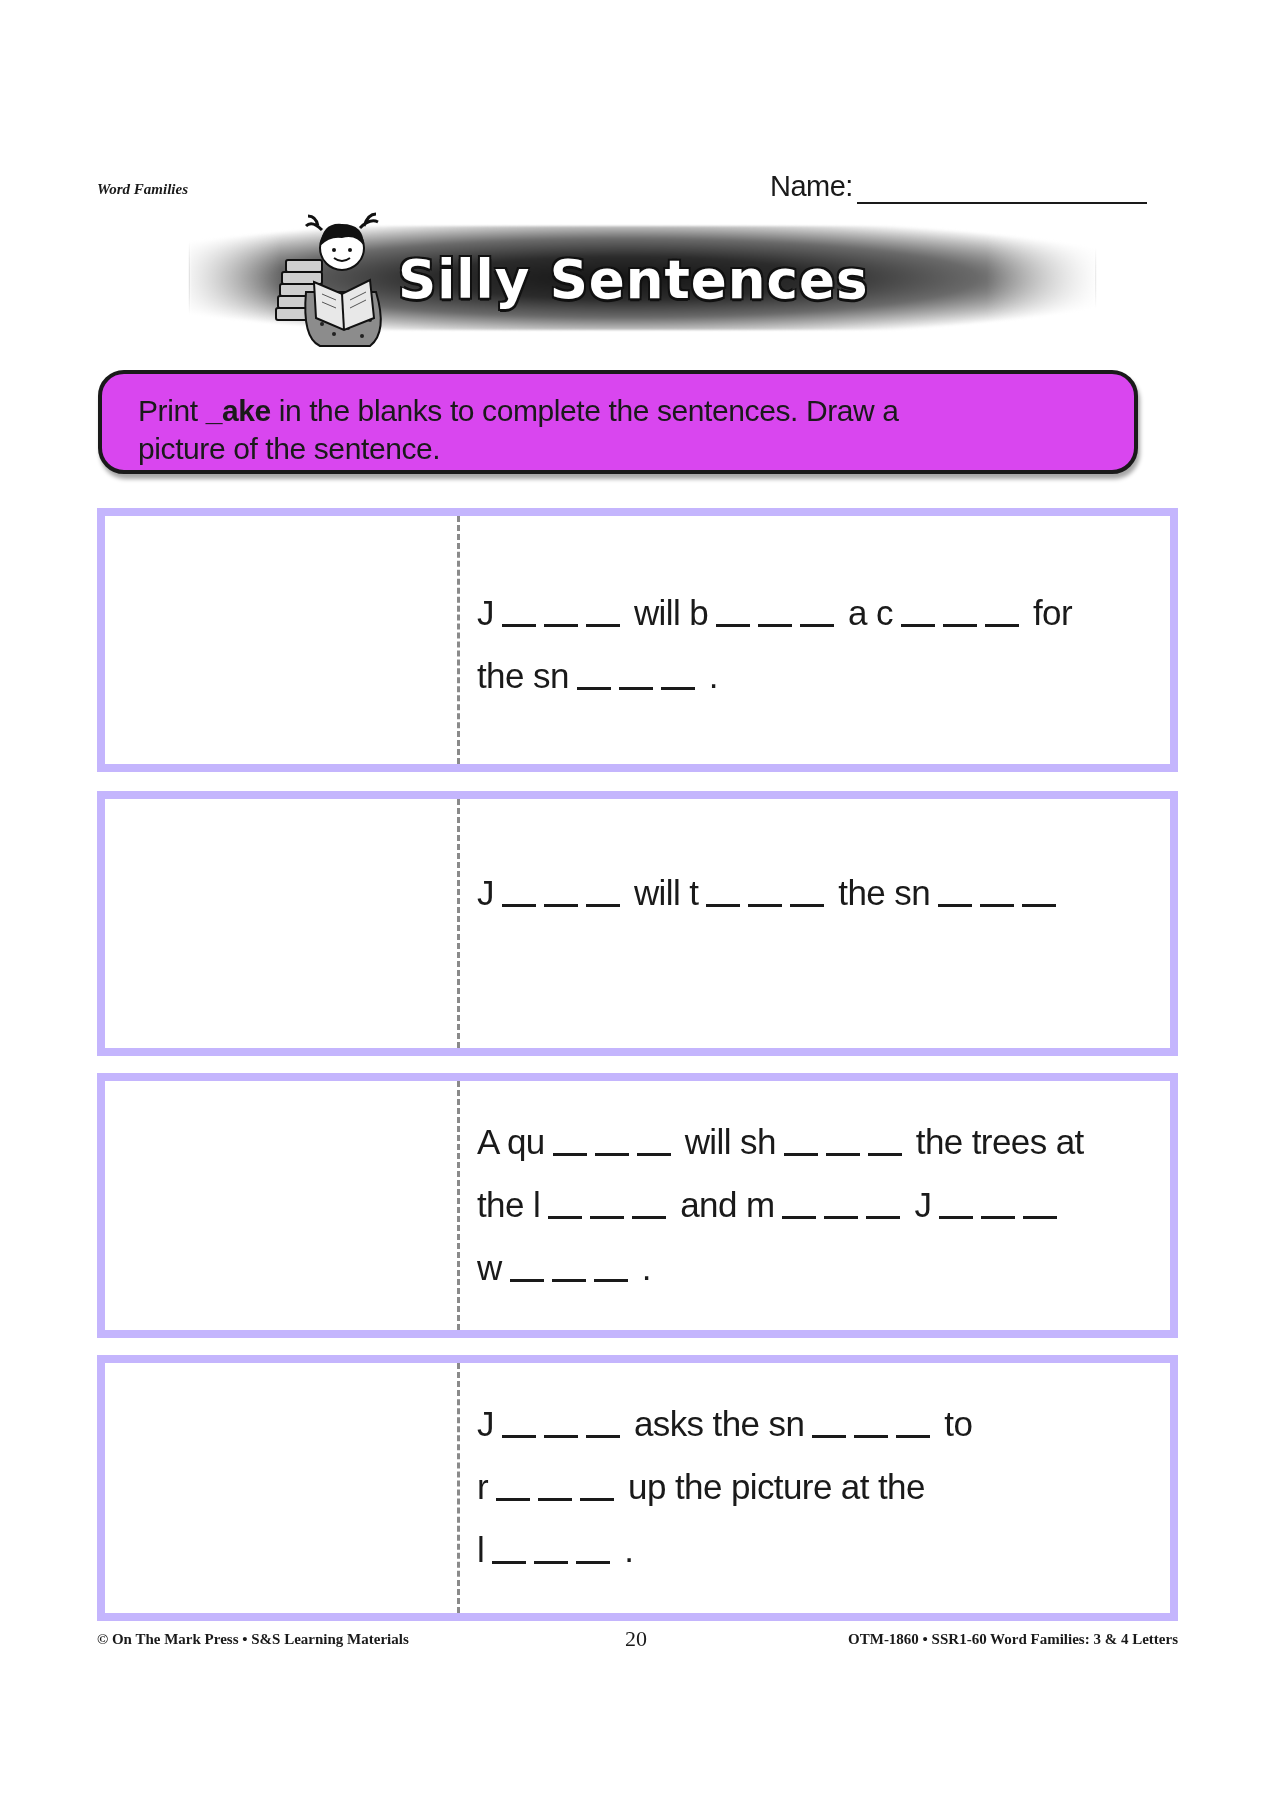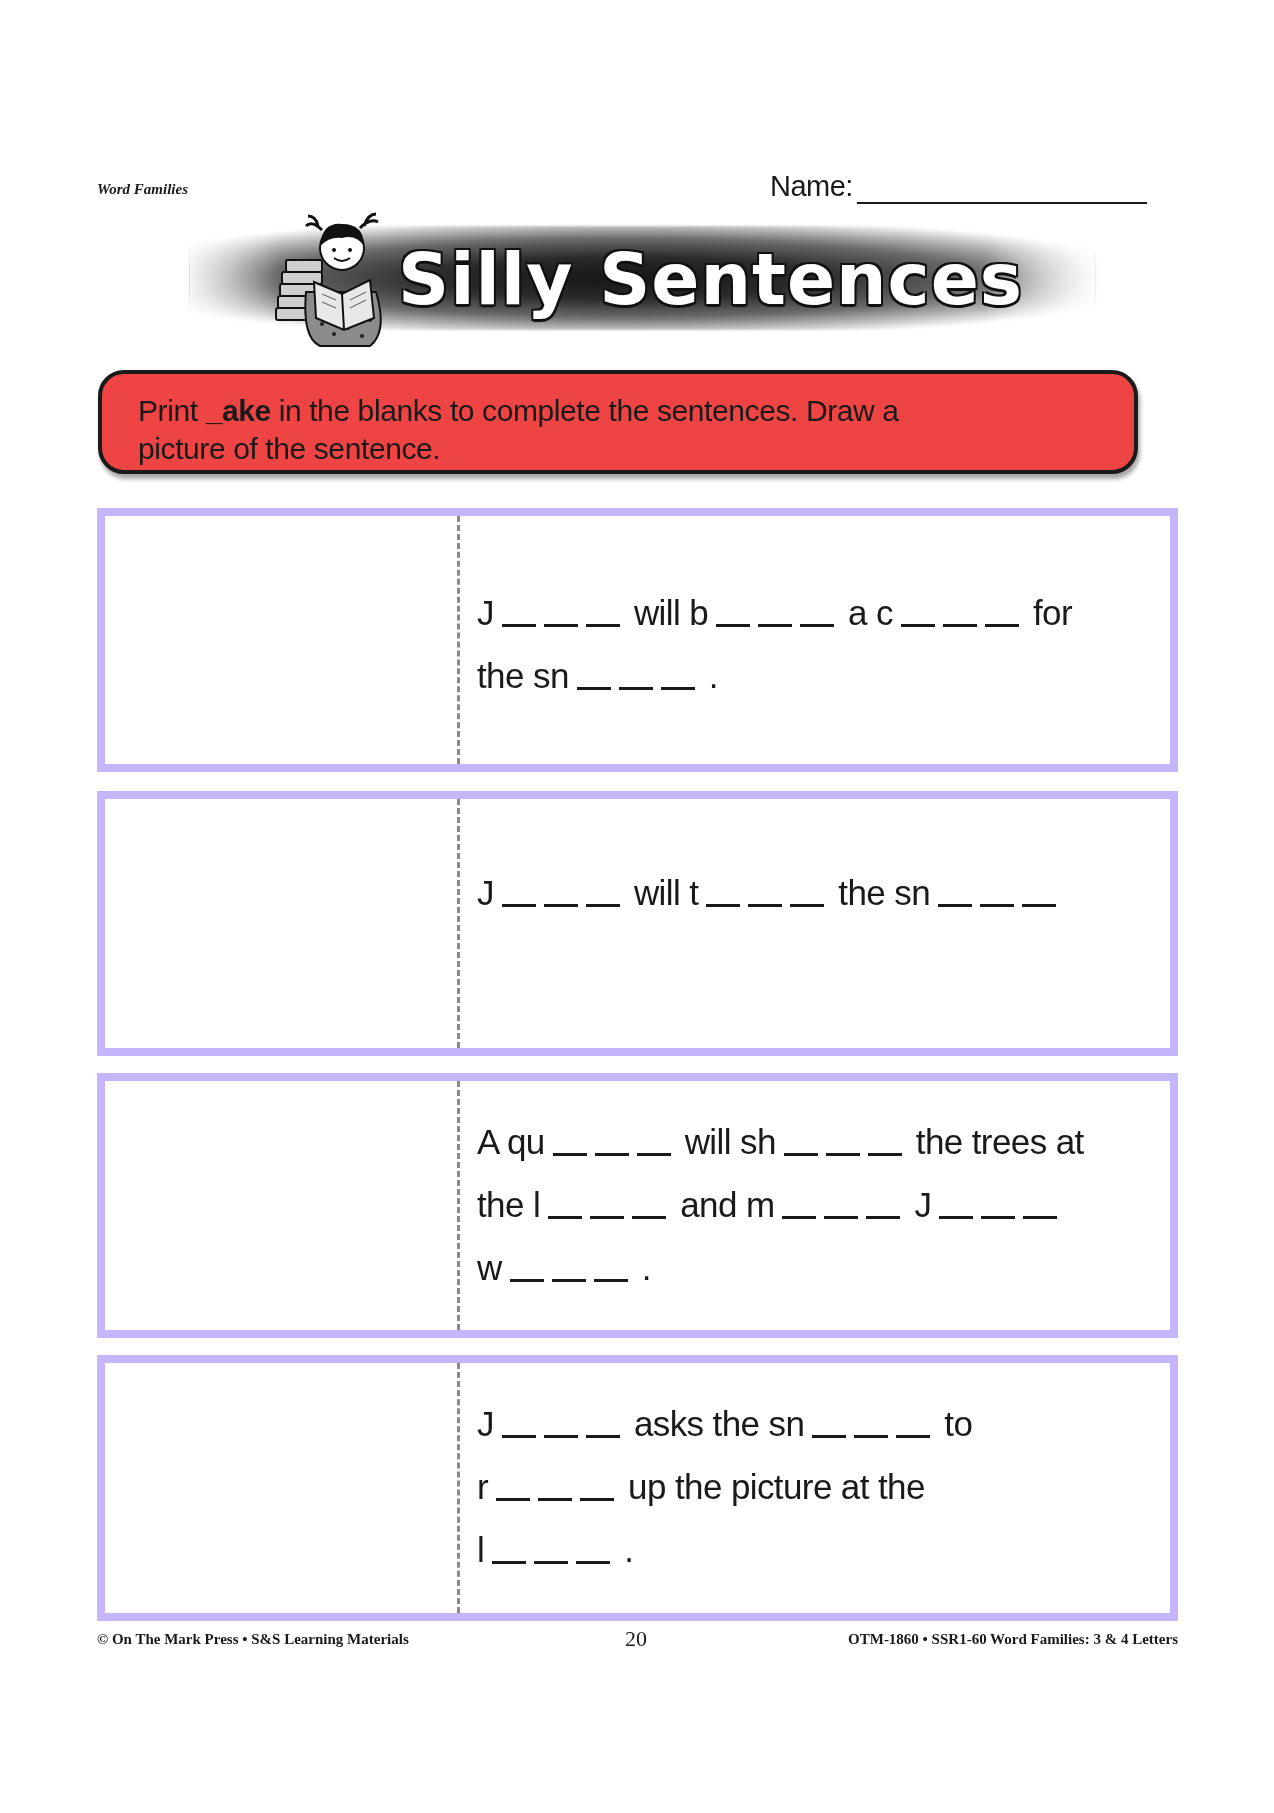--- a/index.html
+++ b/index.html
@@ -21,31 +21,31 @@
       position: absolute; left: 190px; top: 226px; width: 905px; height: 104px;
       background: radial-gradient(ellipse 60% 58% at 48% 50%, #161616 0%, #2b2b2b 35%, #6a6a6a 65%, #bdbdbd 85%, rgba(255,255,255,0) 100%);
       filter: blur(1px);
     }
     .banner-fade {
       position: absolute; left: 190px; top: 226px; width: 905px; height: 104px;
       background: linear-gradient(to right, rgba(255,255,255,0.85) 0%, rgba(255,255,255,0) 10%, rgba(255,255,255,0) 88%, rgba(255,255,255,0.95) 100%);
     }
     .banner-title {
       position: absolute; left: 398px; top: 226px; height: 107px; display: flex; align-items: center;
-      font-family: "DejaVu Sans", sans-serif; font-weight: bold; font-size: 71px; color: #ffffff;
+      font-family: "DejaVu Sans", sans-serif; font-weight: bold; font-size: 53px; color: #ffffff;
       letter-spacing: 1px;
       text-shadow: -2px -2px 0 #111, 2px -2px 0 #111, -2px 2px 0 #111, 2px 2px 0 #111, 0 3px 0 #111;
     }
     .mascot { position: absolute; left: 272px; top: 212px; width: 140px; height: 140px; }
 
     .instructions {
       position: absolute; left: 98px; top: 370px; width: 1040px; height: 104px;
       border: 4px solid #1a1a1a; border-radius: 26px; box-sizing: border-box;
       box-shadow: 2px 5px 4px rgba(0,0,0,0.35);
-      padding: 18px 0 0 36px; background: #ef4444;
+      padding: 18px 0 0 36px; background: #d946ef;
     }
     .instructions-text { font-size: 30px; line-height: 38px; color: #1a1a1a; letter-spacing: -0.4px; }
     .instructions-text .em { font-weight: bold; }
 
     .row-box {
       position: absolute; left: 97px; width: 1081px; box-sizing: border-box;
       border: 8px solid #c4b5fd; background: #fff;
     }
     .divider {
       position: absolute; left: 352px; top: 0; bottom: 0; width: 0;

